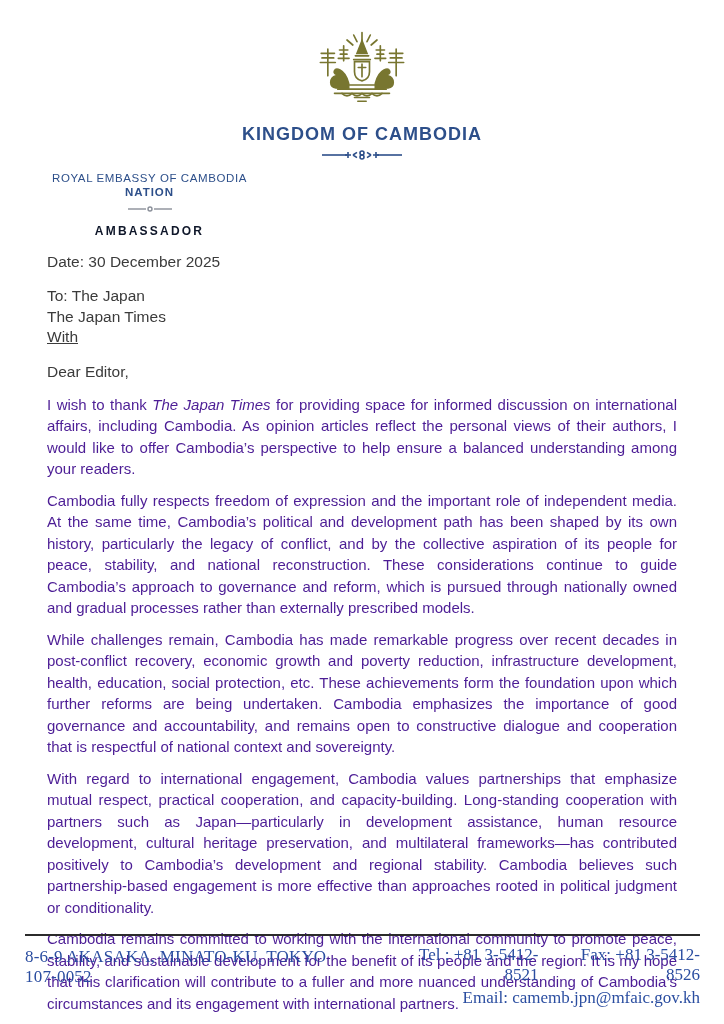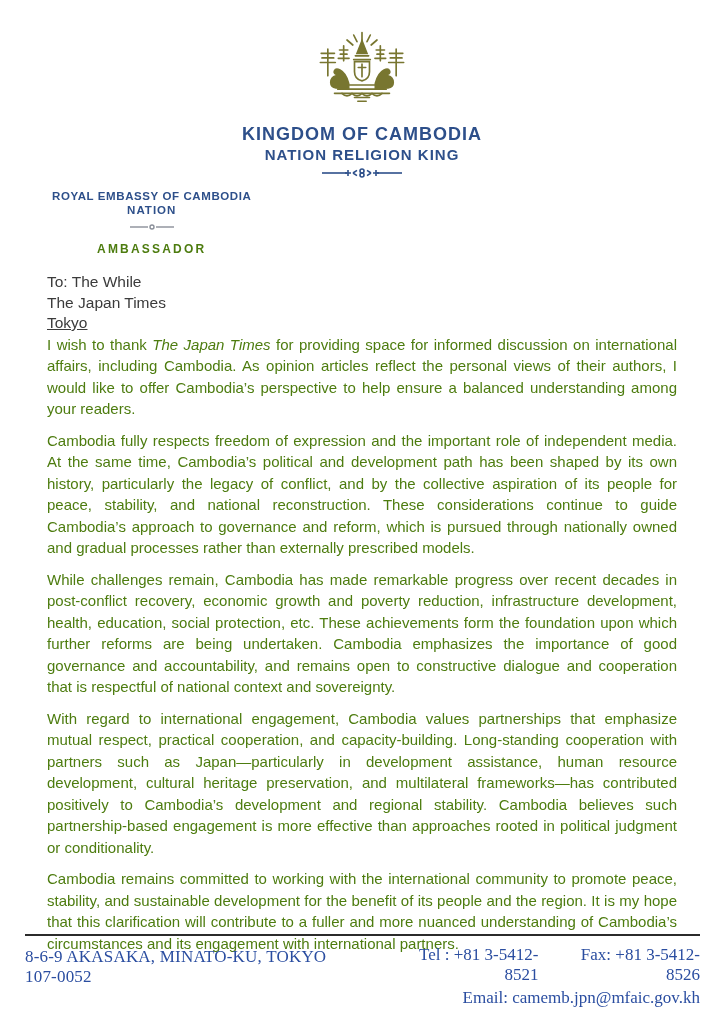--- a/index.html
+++ b/index.html
@@ -36,53 +36,53 @@
   .title-ornament { margin-top: 1px; }
 
   
   .letterhead {
     display: inline-block;
     margin: 8px 0 0 52px;
     text-align: center;
   }
   .embassy-name {
     font-size: 11.5px;
-    font-weight: bold;
+    font-weight: normal;
     letter-spacing: .6px;
     color: #2d4f8a;
   }
   .embassy-country {
     margin-top: 2px;
     font-size: 11.5px;
     font-weight: bold;
     letter-spacing: 1px;
     color: #2d4f8a;
   }
   .embassy-ornament { margin-top: 1px; }
   .ambassador-title {
     margin-top: 7px;
     font-size: 12px;
     font-weight: bold;
     letter-spacing: 2.2px;
-    color: #4d7c0f;
+    color: #0f172a;
   }
 
   
   .date-line { margin: 14px 0 0 47px; font-size: 15.5px; }
   .recipient { margin: 15px 0 0 47px; font-size: 15.5px; line-height: 20.5px; }
   .recipient .underlined { text-decoration: underline; }
   .salutation { margin: 15px 0 13px 47px; font-size: 15.5px; }
 
   .body-block { margin: 0 47px; width: 630px; }
   .body-block p {
     margin: 0 0 10px 0;
     font-size: 15px;
     line-height: 21.5px;
     text-align: justify;
-    color: #4d7c0f;
+    color: #4c1d95;
   }
   .italic { font-style: italic; }
 
   
   .footer { position: absolute; left: 25px; right: 24px; bottom: 16px; }
   .footer-rule { border: 0; border-top: 2px solid #2b2b2b; margin-bottom: 9px; }
   .footer-cols {
     display: flex;
     justify-content: space-between;
     align-items: flex-start;
@@ -126,21 +126,20 @@
           <path d="M51 81 h18 M55 85.5 h10"></path>
         </g>
 
         <g fill="#787630" stroke="none">
           <path d="M45 64 q-3 -13 -11 -17 q-6 -3 -8 1.5 q-1.5 3.5 2.5 5.5 q-7 2 -7 9 q0 6.5 7 7.5 l16.5 1 z"></path>
           <path d="M75 64 q3 -13 11 -17 q6 -3 8 1.5 q1.5 3.5 -2.5 5.5 q7 2 7 9 q0 6.5 -7 7.5 l-16.5 1 z"></path>
         </g>
       </svg>
     </span>
     <div class="kingdom-title">KINGDOM OF CAMBODIA</div>
-    <div class="nation-motto">NATION RELIGION KING</div>
     <div class="title-ornament">
       <svg width="84" height="10" viewBox="0 0 84 10" aria-hidden="true">
         <g stroke="#2d4f8a" fill="none" stroke-width="1.6">
           <line x1="2" y1="5" x2="27" y2="5"></line>
           <line x1="57" y1="5" x2="82" y2="5"></line>
           <path d="M28 2 v6 M25 5 h6 M56 2 v6 M53 5 h6"></path>
           <path d="M33 5 l4 -2.6 M33 5 l4 2.6 M51 5 l-4 -2.6 M51 5 l-4 2.6"></path>
           <circle cx="42" cy="3" r="2"></circle>
           <circle cx="42" cy="7" r="2"></circle>
         </g>
@@ -158,27 +157,29 @@
           <line x1="0" y1="4" x2="18" y2="4"></line>
           <circle cx="22" cy="4" r="2"></circle>
           <line x1="26" y1="4" x2="44" y2="4"></line>
         </g>
       </svg>
     </div>
     <div class="ambassador-title">AMBASSADOR</div>
   </div>
 
   
+  <div class="date-line">Date: 30 December 2025</div>
 
   <div class="recipient">
-    <div>To: The While</div>
+    <div>To: The Japan</div>
     <div>The Japan Times</div>
-    <div class="underlined">Tokyo</div>
-  </div>
-
+    <div class="underlined">With</div>
+  </div>
+
+  <div class="salutation">Dear Editor,</div>
 
   
   <div class="body-block">
     <p><span>I wish to thank </span><span class="italic">The Japan Times</span><span> for providing space for informed discussion on international affairs, including Cambodia. As opinion articles reflect the personal views of their authors, I would like to offer Cambodia’s perspective to help ensure a balanced understanding among your readers.</span></p>
     <p>Cambodia fully respects freedom of expression and the important role of independent media. At the same time, Cambodia’s political and development path has been shaped by its own history, particularly the legacy of conflict, and by the collective aspiration of its people for peace, stability, and national reconstruction. These considerations continue to guide Cambodia’s approach to governance and reform, which is pursued through nationally owned and gradual processes rather than externally prescribed models.</p>
     <p>While challenges remain, Cambodia has made remarkable progress over recent decades in post-conflict recovery, economic growth and poverty reduction, infrastructure development, health, education, social protection, etc. These achievements form the foundation upon which further reforms are being undertaken. Cambodia emphasizes the importance of good governance and accountability, and remains open to constructive dialogue and cooperation that is respectful of national context and sovereignty.</p>
     <p>With regard to international engagement, Cambodia values partnerships that emphasize mutual respect, practical cooperation, and capacity-building. Long-standing cooperation with partners such as Japan—particularly in development assistance, human resource development, cultural heritage preservation, and multilateral frameworks—has contributed positively to Cambodia’s development and regional stability. Cambodia believes such partnership-based engagement is more effective than approaches rooted in political judgment or conditionality.</p>
     <p>Cambodia remains committed to working with the international community to promote peace, stability, and sustainable development for the benefit of its people and the region. It is my hope that this clarification will contribute to a fuller and more nuanced understanding of Cambodia’s circumstances and its engagement with international partners.</p>
   </div>
 

